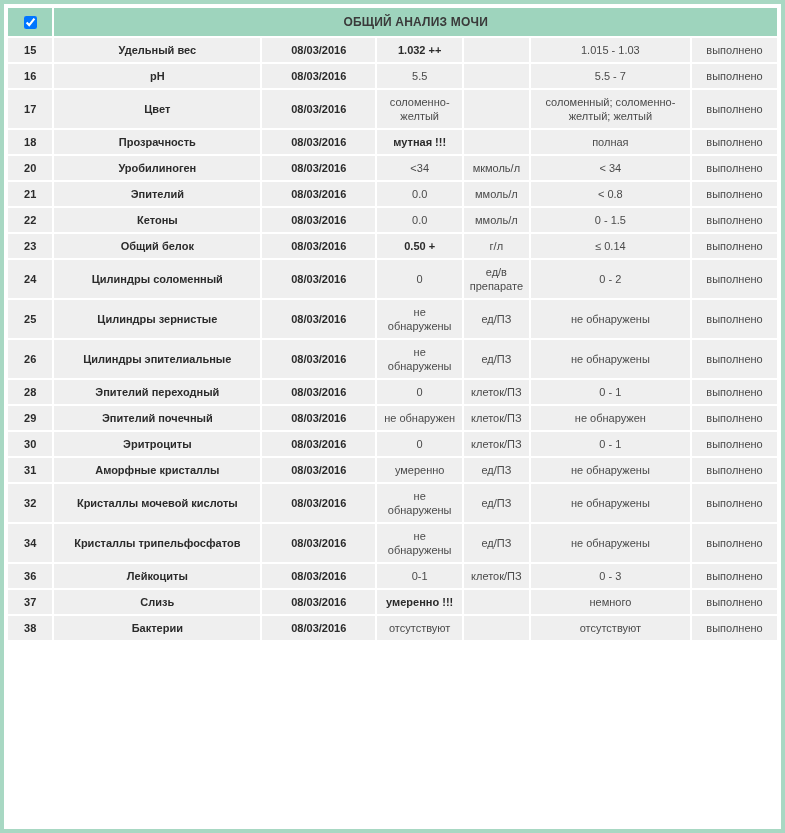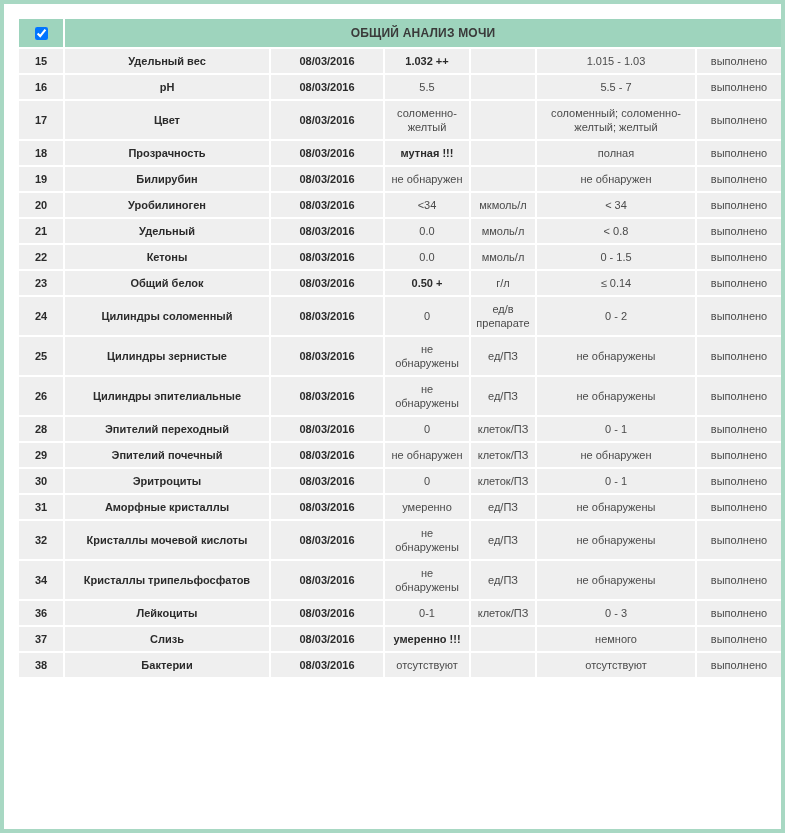--- a/index.html
+++ b/index.html
@@ -7,21 +7,21 @@
     --frame:#a8d8c3;
     --cell-bg:#efefef;
     --text-main:#3c3c3c;
     --text-strong:#2b2b2b;
   }
   html,body{margin:0;padding:0;background:#ffffff;}
   .panel{
     width:785px;height:833px;box-sizing:border-box;
     border:4px solid var(--frame);
     background:#ffffff;
-    padding:13px;
+    padding:2px;
     overflow:hidden;
     font-family:"Liberation Sans",sans-serif;
   }
   table{
     width:100%;
     border-collapse:separate;
     border-spacing:2px;
     table-layout:fixed;
     font-size:11px;
     color:var(--text-main);
@@ -115,40 +115,31 @@
         <tr>
           <td class="num">18</td>
           <td class="name">Прозрачность</td>
           <td class="date">08/03/2016</td>
           <td class="result flagged">мутная !!!</td>
           <td class="units"></td>
           <td class="ref">полная</td>
           <td class="status">выполнено</td>
         </tr>
         <tr>
-          <td class="num">19</td>
-          <td class="name">Билирубин</td>
-          <td class="date">08/03/2016</td>
-          <td class="result">не обнаружен</td>
-          <td class="units"></td>
-          <td class="ref">не обнаружен</td>
-          <td class="status">выполнено</td>
-        </tr>
-        <tr>
           <td class="num">20</td>
           <td class="name">Уробилиноген</td>
           <td class="date">08/03/2016</td>
           <td class="result">&lt;34</td>
           <td class="units">мкмоль/л</td>
           <td class="ref">&lt; 34</td>
           <td class="status">выполнено</td>
         </tr>
         <tr>
           <td class="num">21</td>
-          <td class="name">Удельный</td>
+          <td class="name">Эпителий</td>
           <td class="date">08/03/2016</td>
           <td class="result">0.0</td>
           <td class="units">ммоль/л</td>
           <td class="ref">&lt; 0.8</td>
           <td class="status">выполнено</td>
         </tr>
         <tr>
           <td class="num">22</td>
           <td class="name">Кетоны</td>
           <td class="date">08/03/2016</td>

